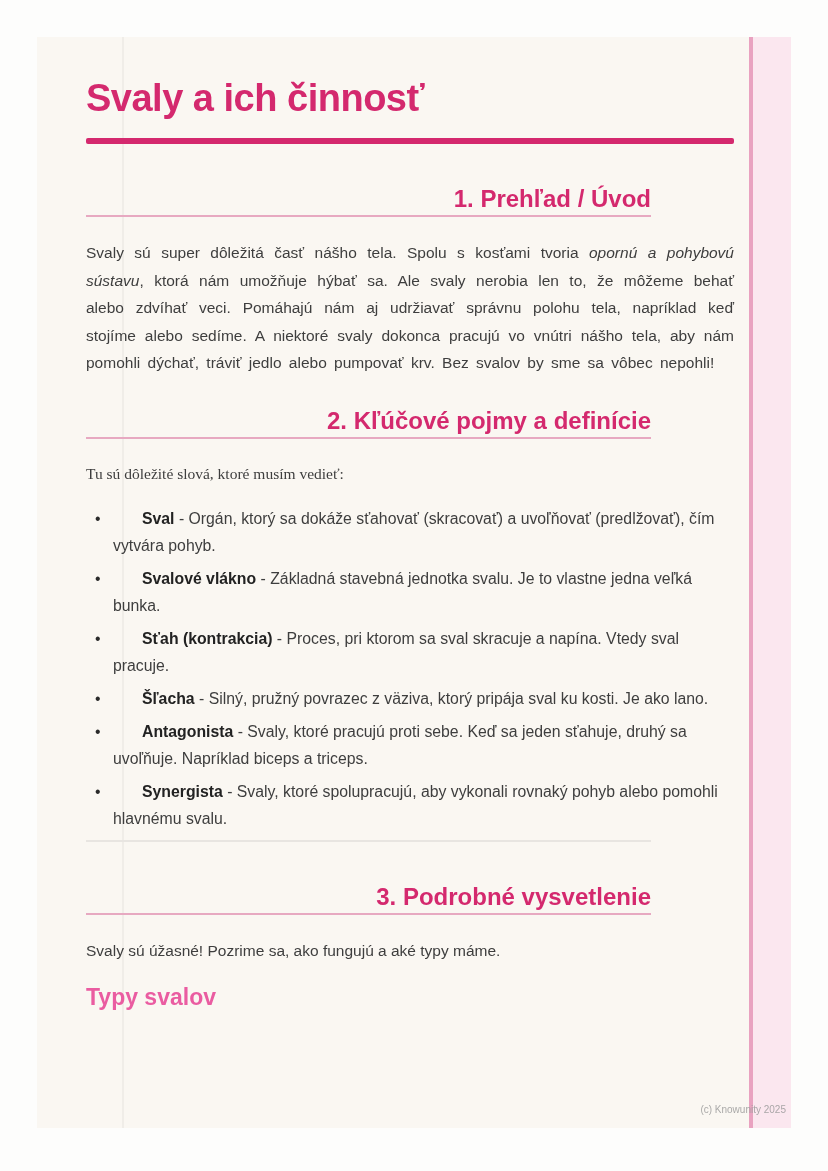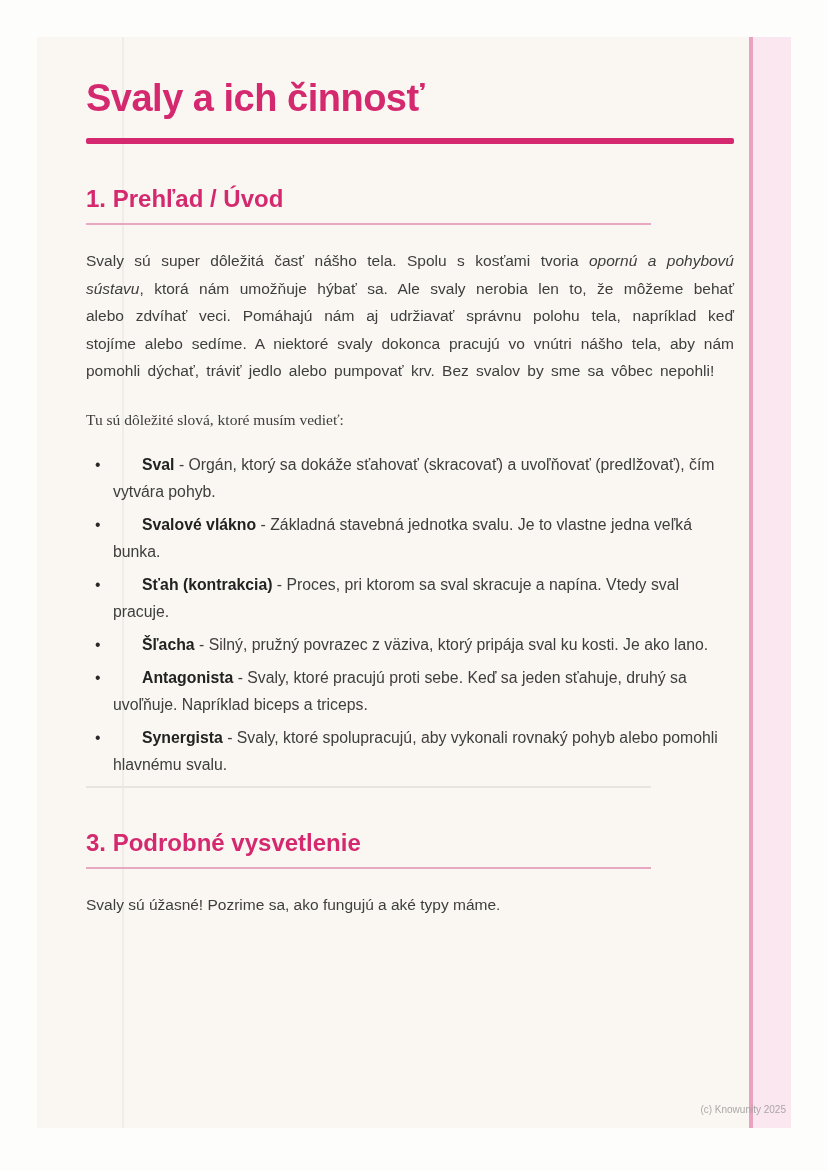--- a/index.html
+++ b/index.html
@@ -57,21 +57,22 @@
   .title-rule {
     margin-top: 17px;
     width: 648px;
     height: 6px;
     border-radius: 2px;
     background: var(--accent, #d4296e);
   }
   .h2-wrap {
     width: 565px;
     border-bottom: 2px solid var(--rule-light, #e7a9c1);
-    padding-bottom: 10px;
+    padding-bottom: 2px;
+    text-align: right;
   }
   .h2-wrap.first { margin-top: 40px; }
   .h2-wrap.second { margin-top: 29px; }
   .h2-wrap.third { margin-top: 40px; }
   h2.section-heading {
     margin: 0;
     font-size: 24px;
     line-height: 29px;
     font-weight: bold;
     color: var(--accent, #d4296e);
@@ -161,37 +162,41 @@
     <div class="title-rule"></div>
 
     <section>
       <div class="h2-wrap first">
         <h2 class="section-heading">1. Prehľad / Úvod</h2>
       </div>
       <p class="para"><span>Svaly sú super dôležitá časť nášho tela. Spolu s kosťami tvoria </span><span class="em-seg">opornú a pohybovú sústavu</span><span>, ktorá nám umožňuje hýbať sa. Ale svaly nerobia len to, že môžeme behať alebo zdvíhať veci. Pomáhajú nám aj udržiavať správnu polohu tela, napríklad keď stojíme alebo sedíme. A niektoré svaly dokonca pracujú vo vnútri nášho tela, aby nám pomohli dýchať, tráviť jedlo alebo pumpovať krv. Bez svalov by sme sa vôbec nepohli!</span></p>
     </section>
 
     <section>
+      <div class="h2-wrap second">
+        <h2 class="section-heading">2. Kľúčové pojmy a definície</h2>
+      </div>
       <p class="intro-line">Tu sú dôležité slová, ktoré musím vedieť:</p>
 
       <ul class="terms-list">
         <li><b class="term-label">Sval</b><span> - Orgán, ktorý sa dokáže sťahovať (skracovať) a uvoľňovať (predlžovať), čím vytvára pohyb.</span></li>
         <li><b class="term-label">Svalové vlákno</b><span> - Základná stavebná jednotka svalu. Je to vlastne jedna veľká bunka.</span></li>
         <li><b class="term-label">Sťah (kontrakcia)</b><span> - Proces, pri ktorom sa sval skracuje a napína. Vtedy sval pracuje.</span></li>
         <li><b class="term-label">Šľacha</b><span> - Silný, pružný povrazec z väziva, ktorý pripája sval ku kosti. Je ako lano.</span></li>
         <li><b class="term-label">Antagonista</b><span> - Svaly, ktoré pracujú proti sebe. Keď sa jeden sťahuje, druhý sa uvoľňuje. Napríklad biceps a triceps.</span></li>
         <li><b class="term-label">Synergista</b><span> - Svaly, ktoré spolupracujú, aby vykonali rovnaký pohyb alebo pomohli hlavnému svalu.</span></li>
       </ul>
 
       <div class="divider"></div>
     </section>
 
     <section>
       <div class="h2-wrap third">
         <h2 class="section-heading">3. Podrobné vysvetlenie</h2>
       </div>
       <p class="lead-line">Svaly sú úžasné! Pozrime sa, ako fungujú a aké typy máme.</p>
+      <h3 class="subheading">Typy svalov</h3>
     </section>
 
   </div>
 
   <div class="watermark">(c) Knowunity 2025</div>
 </div>
 
 </body></html>

